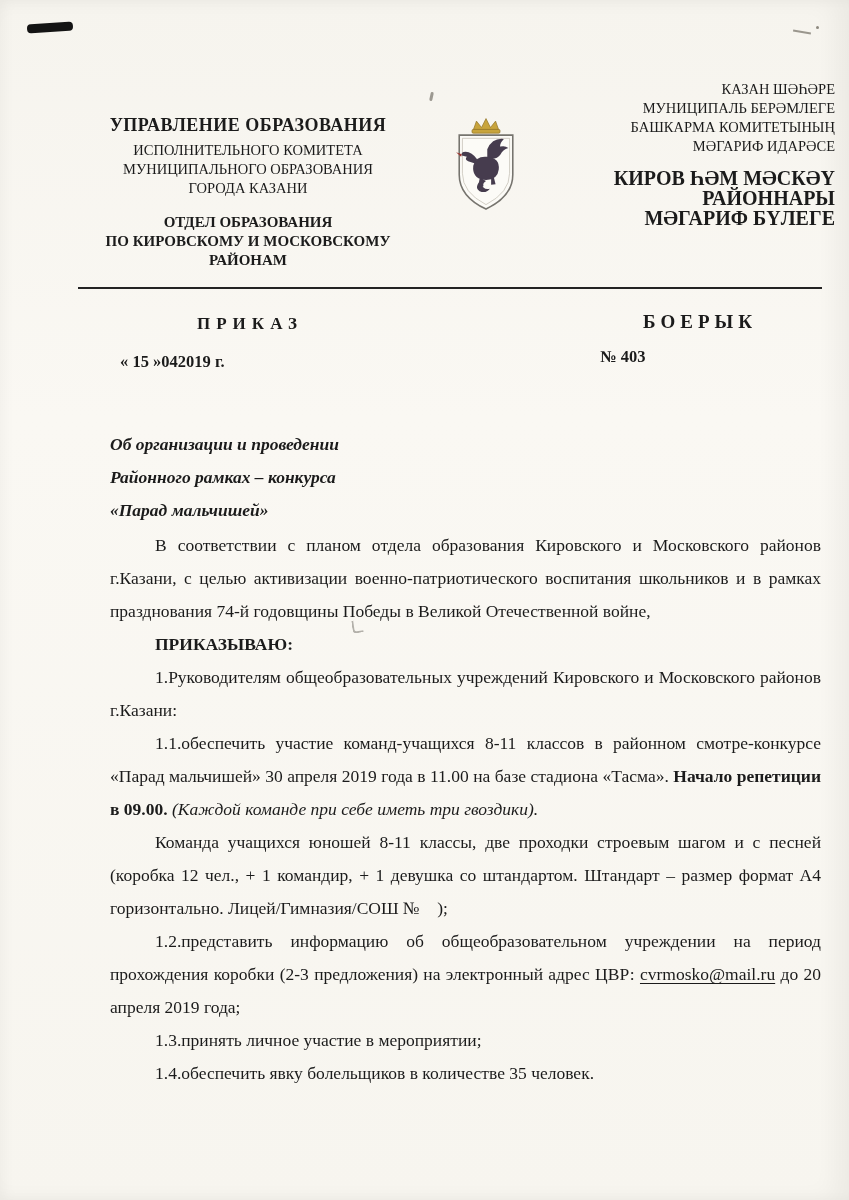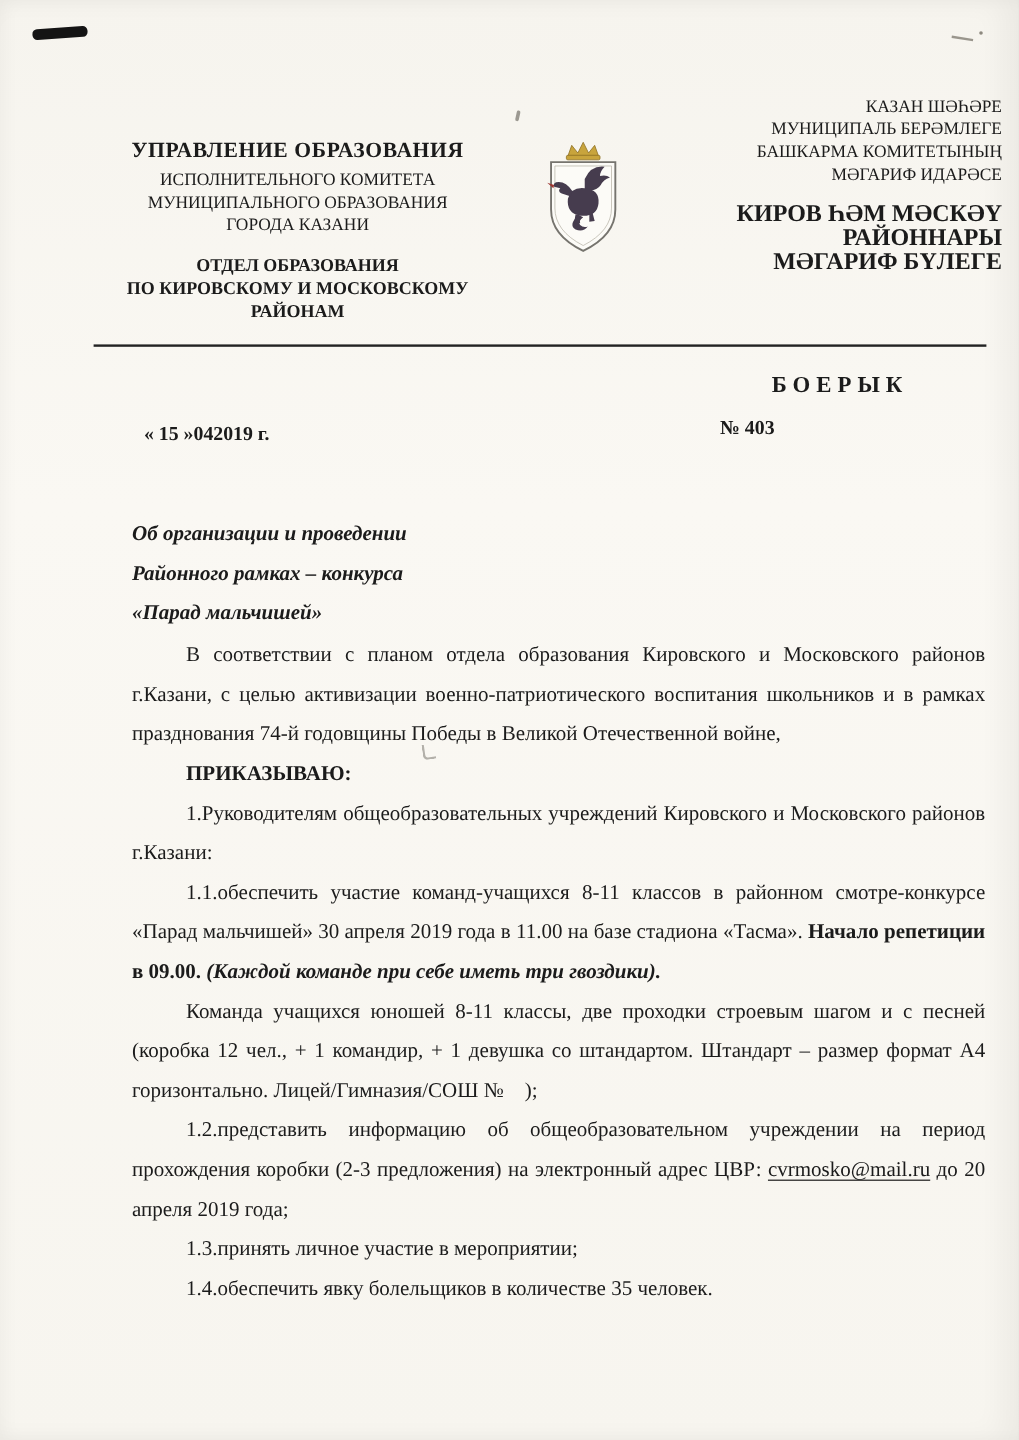--- a/index.html
+++ b/index.html
@@ -78,21 +78,21 @@
     position: absolute; left: 600px; top: 47px; width: 200px;
     text-align: left; font-size: 16.5px;
   }
 
   
   .doc-content { padding: 0 28px 0 110px; font-size: 17.5px; line-height: 33px; }
   .subject { font-weight: bold; font-style: italic; margin: 10px 0 2px 0; }
   .subject div { line-height: 33px; }
   .para { margin: 0; text-indent: 45px; text-align: justify; }
   .bold { font-weight: bold; }
-  .bold-italic { font-weight: bold; font-style: italic; }
+  .bold-italic { font-weight: normal; font-style: italic; }
   .email { text-decoration: underline; text-underline-offset: 3px; }
 </style>
 </head>
 <body>
 
 <div class="page">
 
   <div class="artifact-dash"></div>
   <div class="artifact-tr-line"></div>
   <div class="artifact-tr-dot"></div>
@@ -144,20 +144,21 @@
       <div class="org-dept">
         <div>КИРОВ ҺӘМ МӘСКӘҮ РАЙОННАРЫ</div>
         <div>МӘГАРИФ БҮЛЕГЕ</div>
       </div>
     </div>
 
     <div class="header-rule"></div>
   </header>
 
   <section class="order-line">
+    <div class="order-title-ru">ПРИКАЗ</div>
     <div class="order-date">
       <span>« 15 »</span>
       <span>04</span>
       <span>2019 г.</span>
     </div>
     <div class="order-title-tat">БОЕРЫК</div>
     <div class="order-number">№ 403</div>
   </section>
 
   <main class="doc-content">

